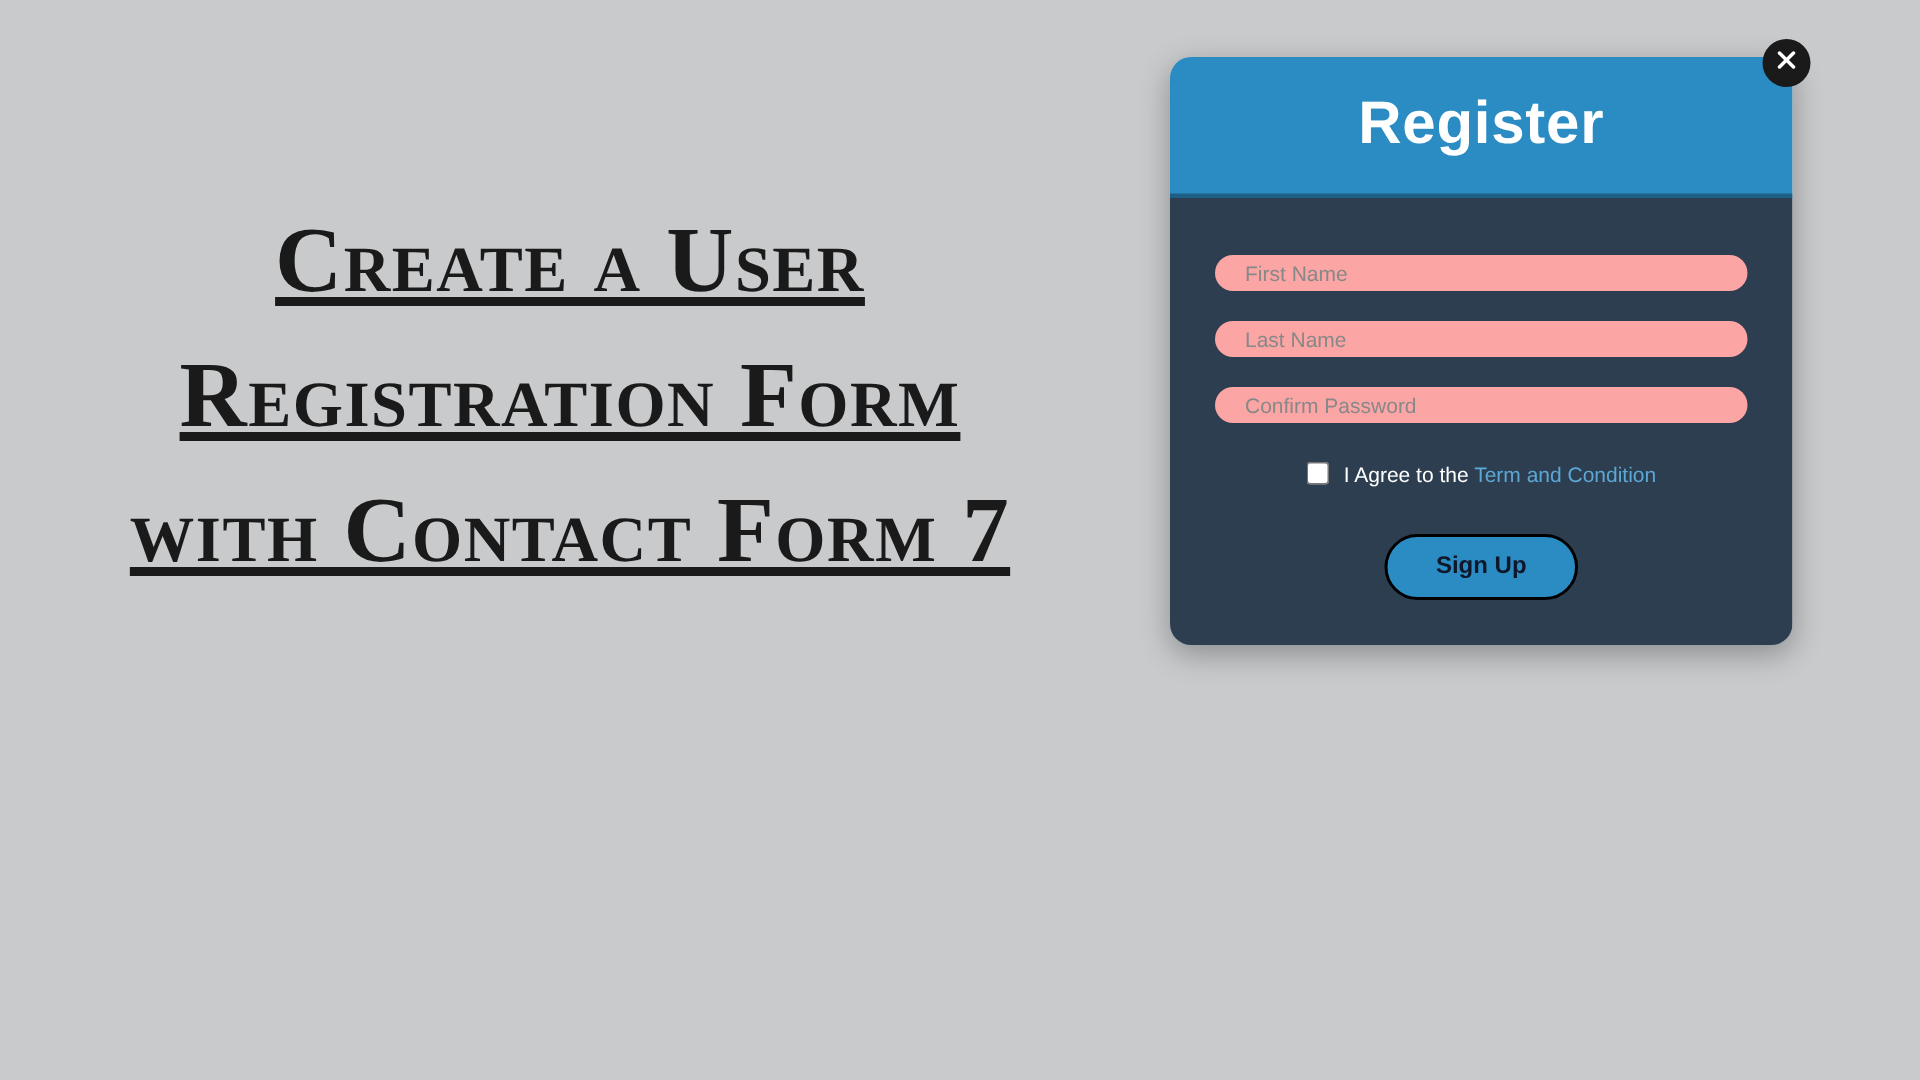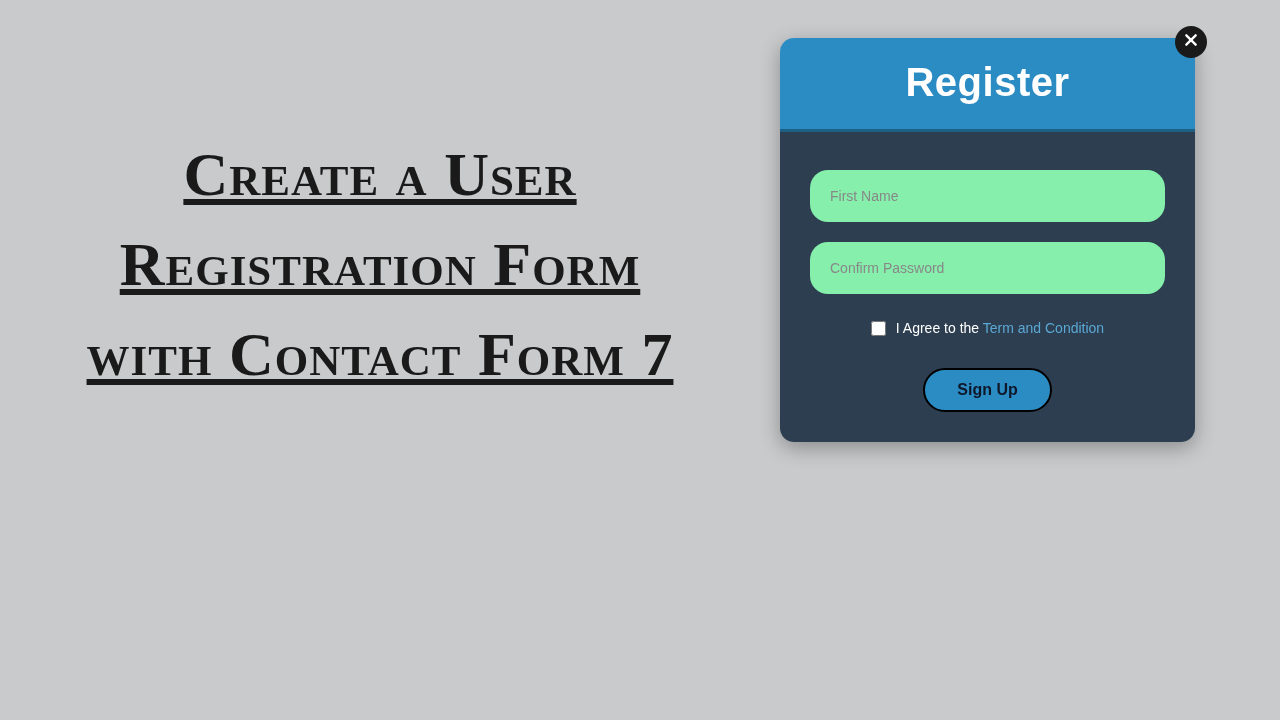--- a/index.html
+++ b/index.html
@@ -75,36 +75,36 @@
     .modal-body {
       background: #2c3e50;
       padding: 38px 30px 30px;
       display: flex;
       flex-direction: column;
       align-items: center;
       gap: 20px;
     }
     .text-input {
       width: 100%;
-      height: 52px;
+      height: 24px;
       border-radius: 18px;
       border: none;
       padding: 0 20px;
       font-size: 14px;
       font-family: Arial, sans-serif;
       color: #333;
-      background: #86efac;
+      background: #fca5a5;
       outline: none;
     }
     .text-input::placeholder {
       color: #888;
     }
     .terms-row {
       display: flex;
-      align-items: flex-end;
+      align-items: flex-start;
       gap: 10px;
       margin-top: 6px;
       font-family: Arial, sans-serif;
       font-size: 14px;
     }
     .terms-checkbox {
       width: 15px;
       height: 15px;
       cursor: pointer;
     }
@@ -141,20 +141,21 @@
         <line x1="19" y1="5" x2="5" y2="19"></line>
       </svg>
     </span>
   </div>
   <div class="modal">
     <div class="modal-header">
       <div class="modal-title">Register</div>
     </div>
     <div class="modal-body">
       <input type="text" class="text-input" placeholder="First Name" style="">
+      <input type="text" class="text-input" placeholder="Last Name" style="">
       <input type="password" class="text-input" placeholder="Confirm Password" style="">
       <div class="terms-row">
         <input type="checkbox" class="terms-checkbox" style="">
         <span>
           <span class="terms-text">I Agree to the </span><span class="terms-link">Term and Condition</span>
         </span>
       </div>
       <button class="signup-button">Sign Up</button>
     </div>
   </div>

